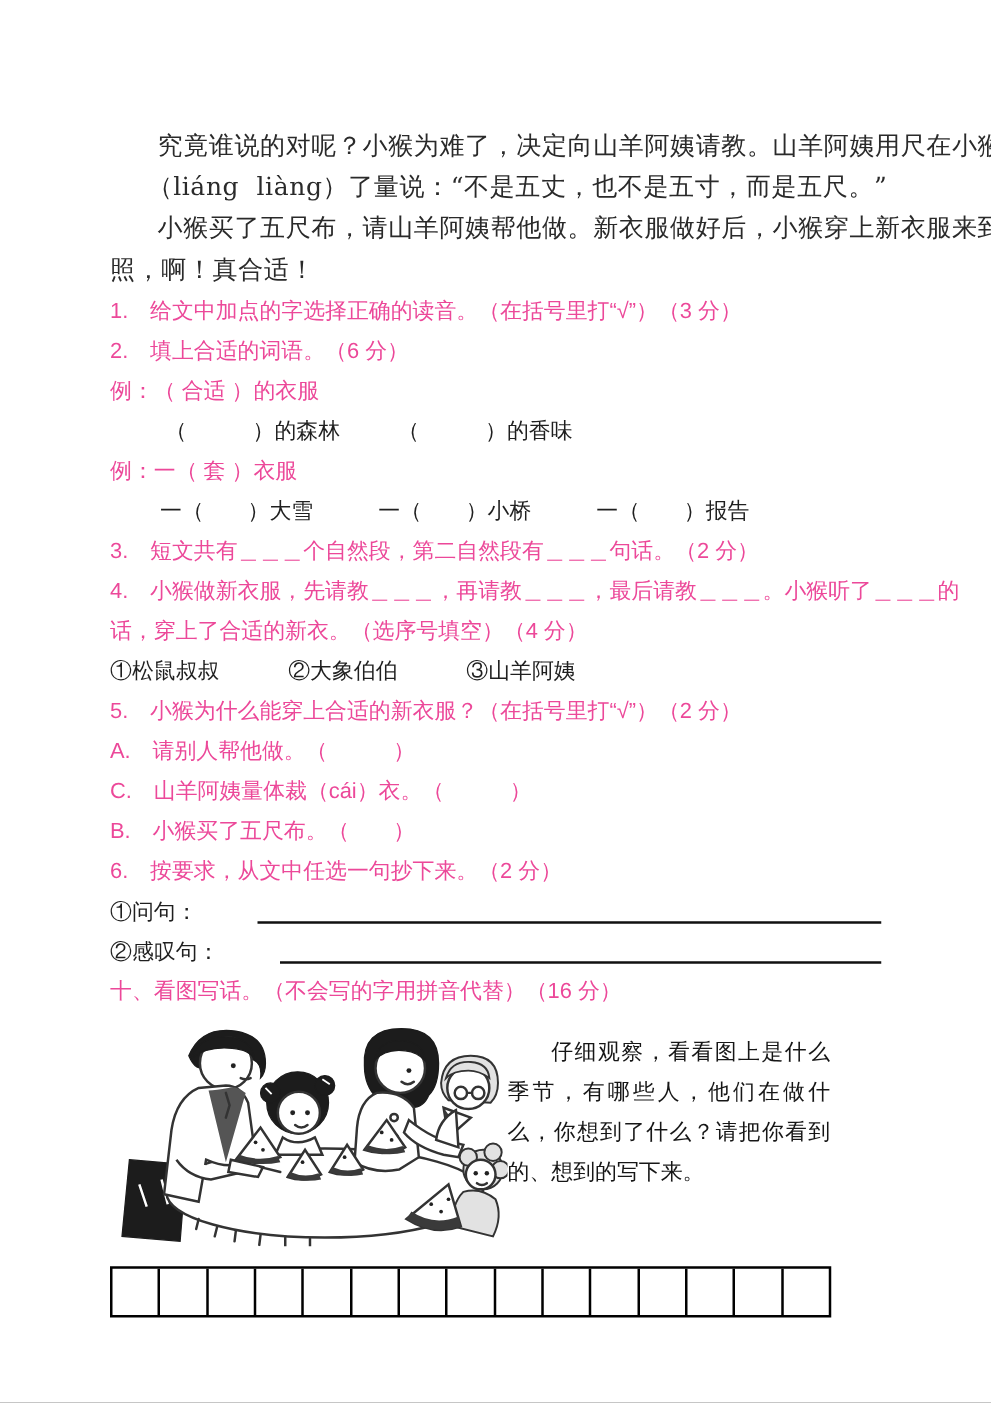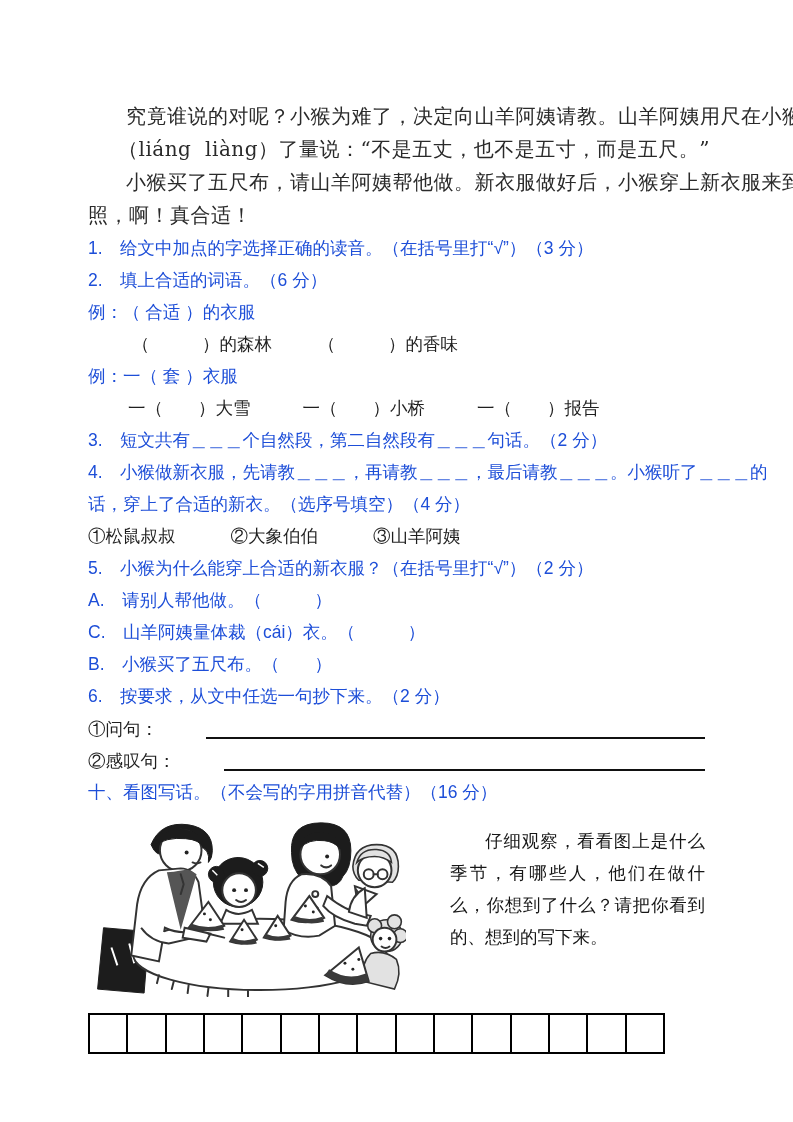--- a/index.html
+++ b/index.html
@@ -18,37 +18,37 @@
     height:33px;line-height:33px;
     font-family:"DejaVu Serif",serif;
     font-size:20px;color:#2a2a2a;
     white-space:pre;letter-spacing:0.5px;
   }
   .passage .indent{padding-left:38px;}
   .passage .indent-sm{padding-left:30px;}
   
   .q .ln{
     height:32px;line-height:32px;
-    font-size:17.5px;color:#1d4ed8;
+    font-size:17.5px;color:#ec4899;
     white-space:pre;
   }
   .row3{display:flex;height:32px;line-height:32px;font-size:17.5px;white-space:pre;}
   .row3.adj{padding-left:44px;}
   .row3.adj span{margin-right:46px;}
   .row3.meas{padding-left:40px;text-align:right;}
   .row3.meas span{margin-right:52px;}
   .row3.choices span{margin-right:55px;}
   .fill-row{display:flex;height:32px;align-items:flex-end;gap:48px;}
   .fill-row .lbl{font-size:17.5px;line-height:30px;white-space:pre;}
   .fill-line{flex:1;border-bottom:2px solid #111;margin-bottom:5px;}
   
   .figure-row{display:flex;margin-top:1px;height:188px;}
   .pic{width:318px;height:188px;flex:none;}
   .prompt{
-    width:258px;margin-left:44px;padding-top:16px;
+    width:258px;padding-top:16px;
     font-size:17.5px;line-height:32px;color:#161616;
     text-indent:2em;text-align:justify;
   }
   
   .wgrid{
     display:flex;margin-top:16px;
     width:577px;height:41px;
     border:2px solid #000;box-sizing:border-box;
   }
   .wgrid .cell{flex:1;border-left:2px solid #000;}

